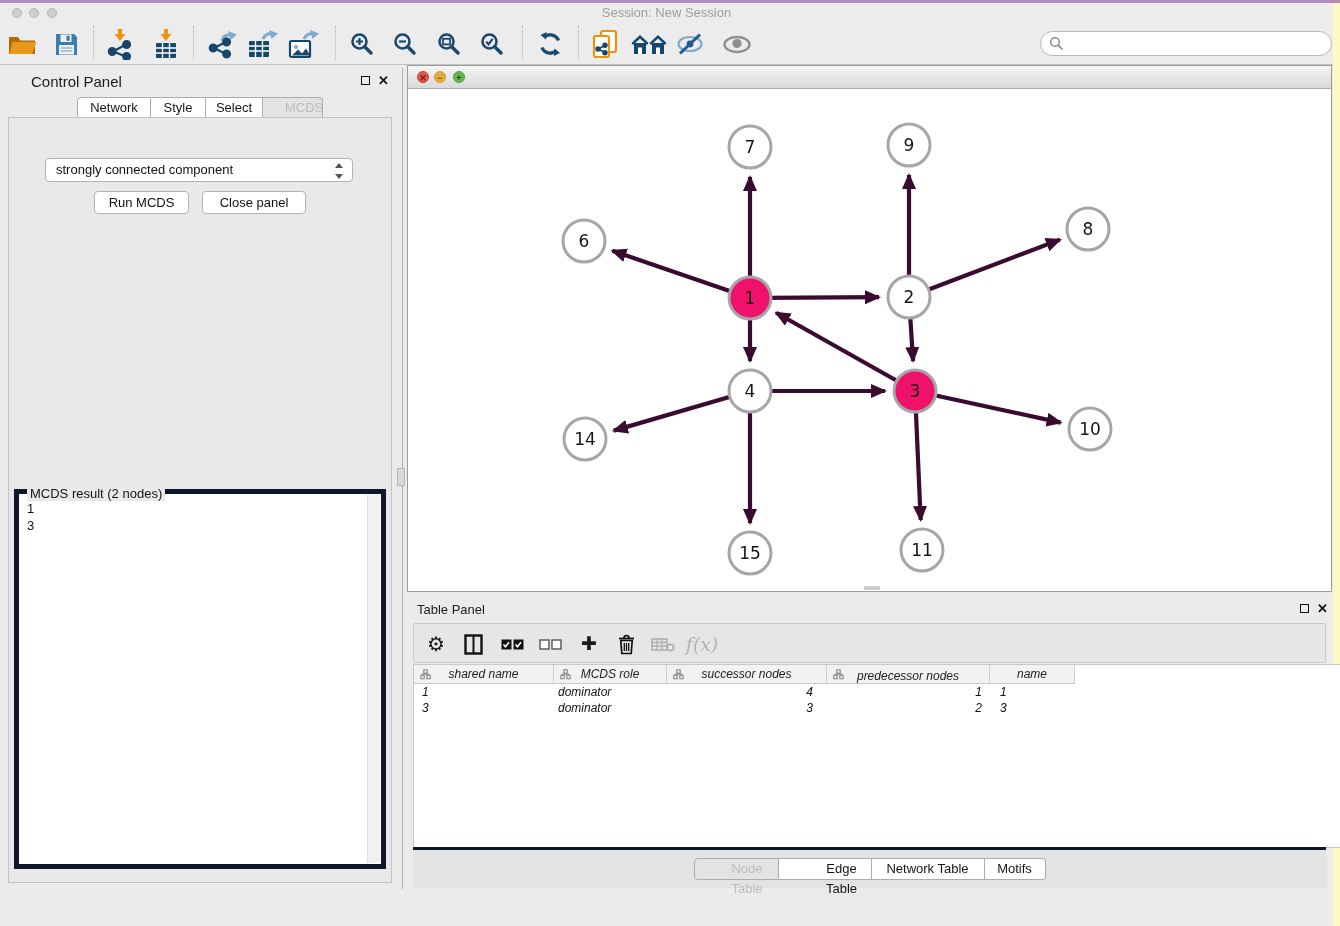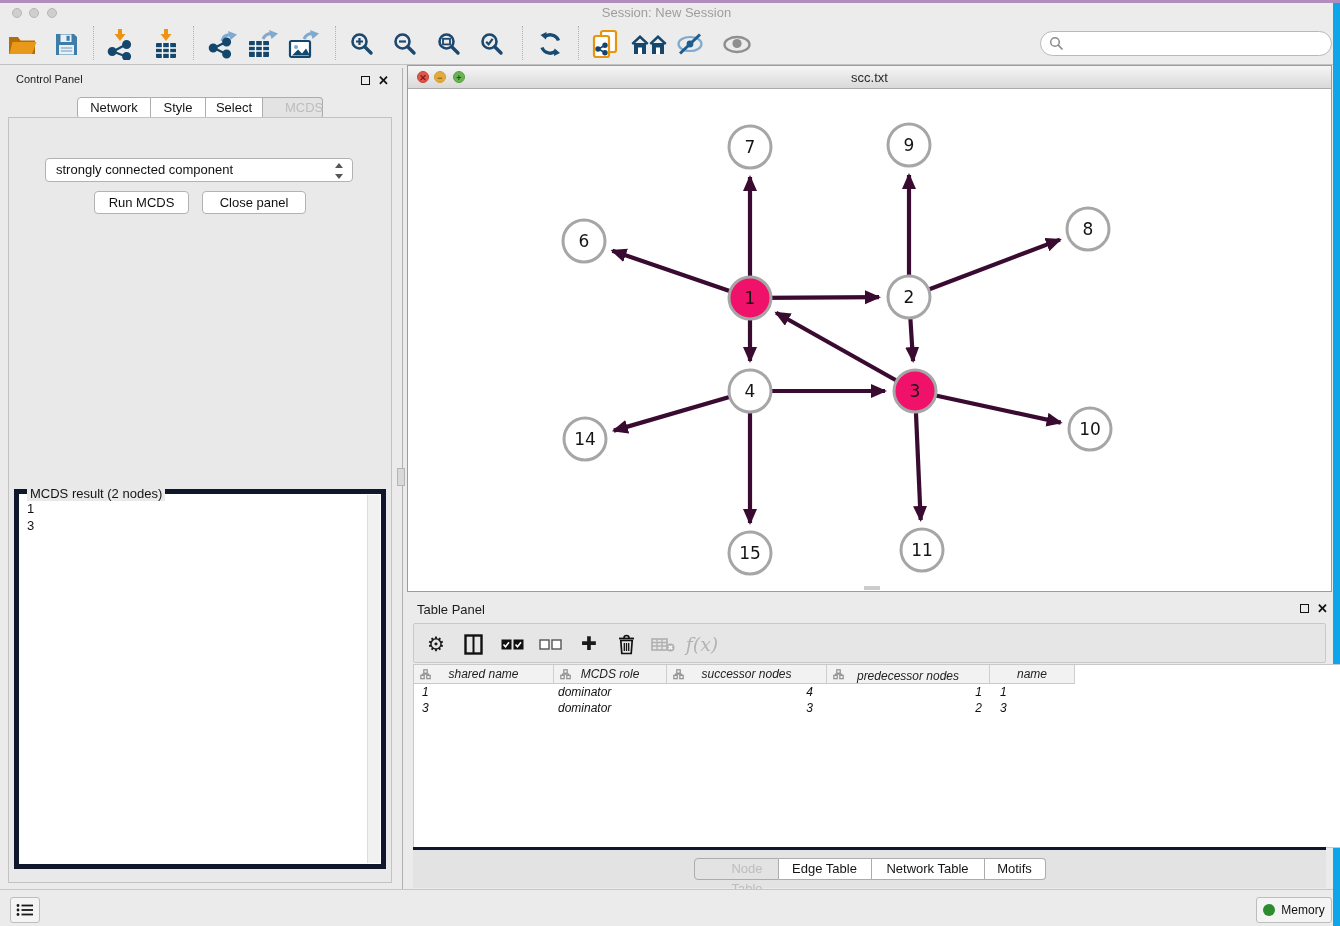--- a/index.html
+++ b/index.html
@@ -1,36 +1,36 @@
 <!DOCTYPE html>
 <html><head>
 <meta charset="utf-8">
 <style>
   * { margin:0; padding:0; box-sizing:border-box; }
   html,body { width:1340px; height:926px; }
   body { font-family:"Liberation Sans", sans-serif; }
-  .screen { position:relative; width:1340px; height:926px; background:#0ea5e9; overflow:hidden; }
+  .screen { position:relative; width:1340px; height:926px; background:#fef9c3; overflow:hidden; }
   .strip-top { position:absolute; left:0; top:0; width:1340px; height:3px; background:#b28cbc; }
   .app { position:absolute; left:0; top:3px; width:1333px; height:923px; background:#ebebeb; }
 
   
   .titlebar { position:absolute; left:0; top:0; width:100%; height:19px; background:#ececec; }
   .titlebar .title { position:absolute; left:0; right:0; top:2px; text-align:center; font-size:13px; color:#9e9e9e; }
   .tl-dot { position:absolute; top:5px; width:10px; height:10px; border-radius:50%; background:#cfcfcf; border:1px solid #b6b6b6; }
 
   
   .toolbar { position:absolute; left:0; top:19px; width:100%; height:43px; background:#ececec; border-bottom:1px solid #c2c2c2; }
   .tbi { position:absolute; top:4px; width:36px; height:36px; display:flex; align-items:center; justify-content:center; transform:translateX(-50%); }
   .tb-sep { position:absolute; top:4px; height:34px; width:0; border-left:1px dotted #b3b3b3; }
   .searchbox { position:absolute; left:1040px; top:9px; width:292px; height:25px; }
   .searchbox input { width:100%; height:100%; border:1px solid #b9b9b9; border-radius:13px; background:#fff; padding-left:28px; font-size:13px; outline:none; }
   .searchbox .mag { position:absolute; left:9px; top:5px; }
 
   
-  .cp-title { position:absolute; left:16px; top:70px; font-size:11px; color:#1c1c1c; }
+  .cp-title { position:absolute; left:31px; top:70px; font-size:15px; color:#1c1c1c; }
   .float-ic { position:absolute; width:9px; height:9px; border:1.6px solid #111; display:inline-block; }
   .close-ic { position:absolute; font-size:13px; font-weight:bold; color:#111; line-height:11px; }
   .seg { position:absolute; display:flex; }
   .seg-tab { height:22px; line-height:20px; text-align:center; background:#fff; border:1px solid #acacac; border-left:none; font-size:13px; color:#151515; cursor:default; }
   .seg-tab:first-child { border-left:1px solid #acacac; border-radius:4px 0 0 4px; }
   .seg-tab:last-child { border-radius:0 4px 4px 0; }
   .seg-tab.active { background:#e3e3e3; color:#bdbdbd;padding-left:22px; }
   .cp-box { position:absolute; left:8px; top:114px; width:384px; height:766px; background:#e9e9e9; border:1px solid #c3c3c3; }
   .opt-label { position:absolute; left:0; width:100%; top:135px; text-align:center; font-size:13px; color:#161616; }
   .dropdown { position:absolute; left:45px; top:155px; width:308px; height:24px; background:#fff; border:1px solid #b2b2b2; border-radius:4px; font-size:13px; color:#111; line-height:22px; padding-left:10px; }
@@ -278,21 +278,20 @@
       <div class="mcds-scroll"></div>
     </div>
     <div class="v-divider"></div>
     <div class="v-grab"></div>
 
     <div class="net-win">
       <div class="net-titlebar">
         <span class="mac-dot mac-red" style="left:9px">✕</span>
         <span class="mac-dot mac-yellow" style="left:26px">−</span>
         <span class="mac-dot mac-green" style="left:45px">+</span>
-        <div class="net-title">scc.txt</div>
       </div>
       <svg class="net-canvas" width="923" height="502" viewBox="0 0 923 502">
         <defs>
           <marker id="arw" markerUnits="userSpaceOnUse" markerWidth="18" markerHeight="16" refX="14" refY="7" orient="auto">
             <path id="arw-path" d="M0,0 L16,7 L0,14 Z" fill="#3a0b31"></path>
           </marker>
         </defs>
         <g id="edges-g">
             <line x1="342" y1="209" x2="342" y2="88" stroke="#3a0b31" stroke-width="4.2" marker-end="url(#arw)"></line>
             <line x1="342" y1="209" x2="204.37388055719066" y2="161.74283850457752" stroke="#3a0b31" stroke-width="4.2" marker-end="url(#arw)"></line>
@@ -478,39 +477,21 @@
             <div class="td" style="width: 160px; text-align: right; padding-left: 0px; padding-right: 14px;">3</div>
             <div class="td" style="width: 163px; text-align: right; padding-left: 0px; padding-right: 8px;">2</div>
             <div class="td" style="width: 85px; text-align: left; padding-left: 10px; padding-right: 0px;">3</div>
           </div>
         </div>
     </div>
 
     <div class="tp-bottom">
       <div class="seg" style="position:static">
           <span class="seg-tab active" style="width: 85px;">Node Table</span>
-          <span class="seg-tab" style="width: 93px;">Edge Table</span>
+          <span class="seg-tab" style="width: 93px; padding-left: 34px;">Edge Table</span>
           <span class="seg-tab" style="width: 113px;">Network Table</span>
           <span class="seg-tab" style="width: 61px;">Motifs</span>
         </div>
     </div>
 
-    <div class="statusbar">
-      <div class="sb-btn" style="left:10px; width:30px">
-        <svg width="18" height="14" viewBox="0 0 18 14">
-            <g fill="#1a1a1a">
-              <circle cx="2" cy="2.5" r="1.4"></circle>
-              <circle cx="2" cy="7" r="1.4"></circle>
-              <circle cx="2" cy="11.5" r="1.4"></circle>
-              <rect x="5.5" y="1.6" width="11.5" height="1.8"></rect>
-              <rect x="5.5" y="6.1" width="11.5" height="1.8"></rect>
-              <rect x="5.5" y="10.6" width="11.5" height="1.8"></rect>
-            </g>
-          </svg>
-      </div>
-      <div class="sb-btn" style="left:1256px; width:76px">
-        <span class="mem-dot" style="background: rgb(47, 139, 47);"></span>
-        <span class="mem-label">Memory</span>
-      </div>
-    </div>
 
   </div>
 </div>
 
 </body></html>

